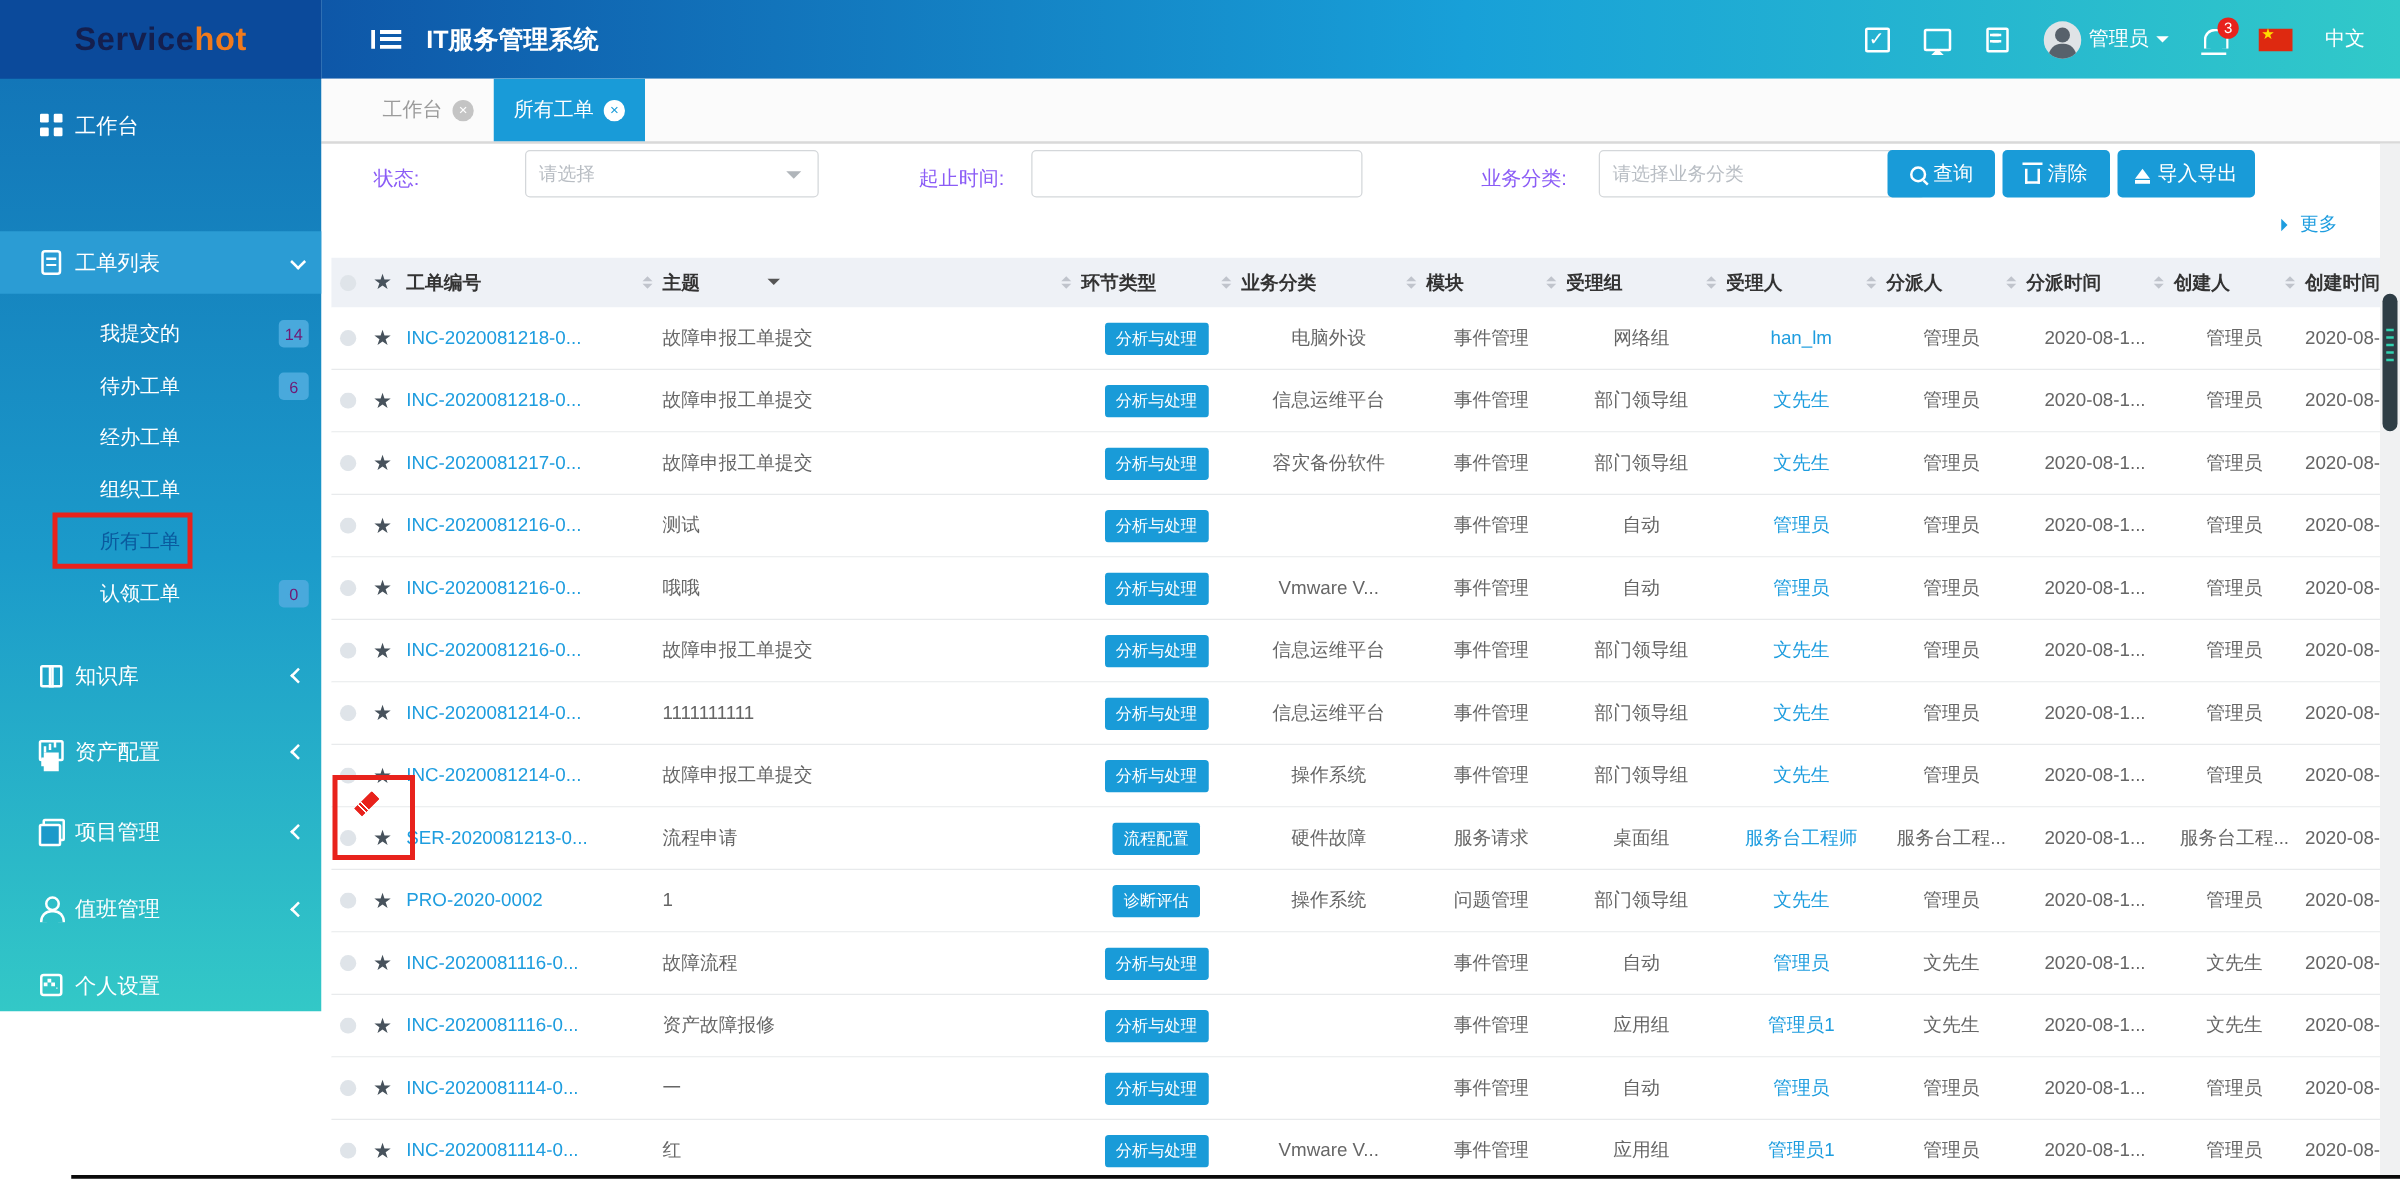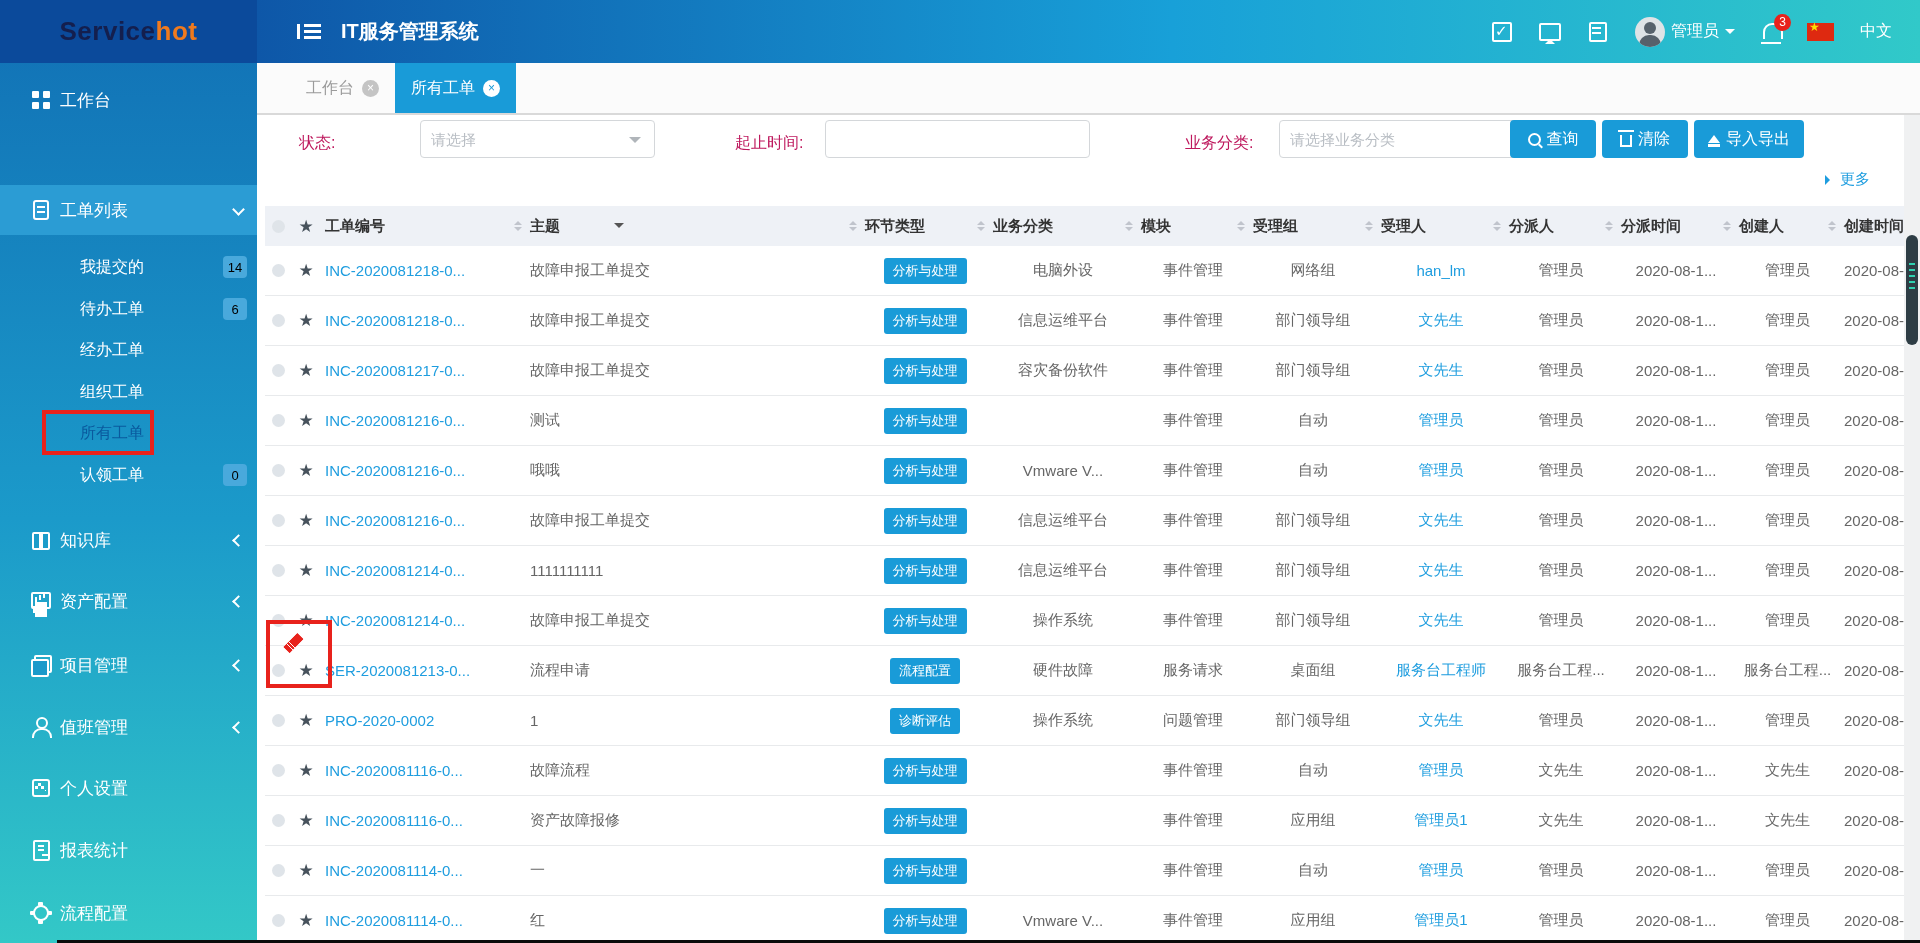--- a/index.html
+++ b/index.html
@@ -1,33 +1,33 @@
 <!DOCTYPE html>
 <html><head>
 <meta charset="utf-8">
 <style>
   * { margin:0; padding:0; box-sizing:border-box; }
   html,body { width:1920px; height:943px; overflow:hidden;
     font-family:"Liberation Sans","DejaVu Sans",sans-serif; background:#fff; }
 
   
-  .sidebar { position:absolute; left:0; top:0; width:257px; height:943px;
+  .sidebar { position:absolute; left:0; top:0; width:257px; height:809px;
     background:linear-gradient(180deg,#1170b5 0%,#1b9aca 55%,#33c8c7 100%); z-index:5; }
   .logo-area { height:63px; background:#0b4a9b; display:flex; align-items:center; justify-content:center; }
   .logo { font-size:26px; font-weight:bold; letter-spacing:.5px; }
   .logo .svc { color:#141f4e; } .logo .hot { color:#f07a1d; }
   .nav { position:absolute; top:63px; left:0; right:0; bottom:0; }
   .nav-item { position:absolute; left:0; right:0; height:50px; display:flex; align-items:center;
     color:#fff; font-size:17px; cursor:pointer; }
   .nav-item .lbl { margin-left:60px; }
   .nav-item.sub .lbl { margin-left:80px; font-size:16px; }
   .nav-item.parent-active { background:#2b9cd4; }
   .nav-item.selected { color:#0a5a9e; }
   .nav-badge { position:absolute; right:10px; min-width:24px; height:22px; padding:0 4px;
-    background:#49a9dc; border-radius:4px; color:#000000; font-size:13px;
+    background:#49a9dc; border-radius:4px; color:#701a75; font-size:13px;
     display:flex; align-items:center; justify-content:center; }
   .chev { position:absolute; right:14px; width:9px; height:9px; border-left:2px solid #fff; border-bottom:2px solid #fff; }
   .chev.left { transform:rotate(45deg); }
   .chev.down { transform:rotate(-45deg); top:20px; }
   
   .ic { position:absolute; left:30px; width:22px; height:22px; }
   .ic-grid::before{content:"";position:absolute;top:2px;left:2px;width:7px;height:7px;background:#fff;border-radius:1px;
     box-shadow:11px 0 #fff,0 11px #fff,11px 11px #fff;}
   .ic-flow::before{content:"";position:absolute;top:3px;left:9px;width:5px;height:5px;border:2px solid #fff;border-radius:50%;
     box-shadow:-8px 11px 0 -1px #fff,8px 11px 0 -1px #fff;}
@@ -90,21 +90,21 @@
     border-bottom:2px solid #d9d9d9; display:flex; align-items:flex-end; padding-left:33px; }
   .tab { height:50px; padding:0 16px; display:flex; align-items:center; gap:8px; font-size:16px;
     color:#9b9b9b; cursor:pointer; }
   .tab.active { background:#199bd8; color:#fff; }
   .tab-close { width:17px; height:17px; border-radius:50%; background:#c4c4c4; color:#fff;
     font-size:12px; line-height:17px; text-align:center; cursor:pointer; }
   .tab.active .tab-close { background:#fff; color:#199bd8; }
 
   
   .filter-row { position:absolute; left:257px; right:0; top:115px; height:56px; }
-  .f-label { position:absolute; top:18px; font-size:16px; color:#be185d; }
+  .f-label { position:absolute; top:18px; font-size:16px; color:#8b5cf6; }
   .f-input { position:absolute; top:5px; height:38px; border:1px solid #d4d7da; border-radius:4px;
     background:#fff; font-size:15px; color:#444; padding:0 10px; font-family:inherit; }
   .f-input::placeholder { color:#b9bec4; }
   .sel-caret { position:absolute; border:6px solid transparent; border-top-color:#b0b5ba; }
   .btn { position:absolute; top:5px; height:38px; background:#199bd8; color:#fff; border:none;
     border-radius:4px; font-size:16px; cursor:pointer; display:flex; align-items:center;
     justify-content:center; gap:6px; font-family:inherit; }
   .b-search-ic{width:13px;height:13px;border:2px solid #fff;border-radius:50%;position:relative;}
   .b-search-ic::after{content:"";position:absolute;right:-4px;bottom:-3px;width:5px;height:2px;background:#fff;transform:rotate(45deg);}
   .b-trash-ic{width:12px;height:12px;border:2px solid #fff;border-top:none;position:relative;margin-top:3px;}

